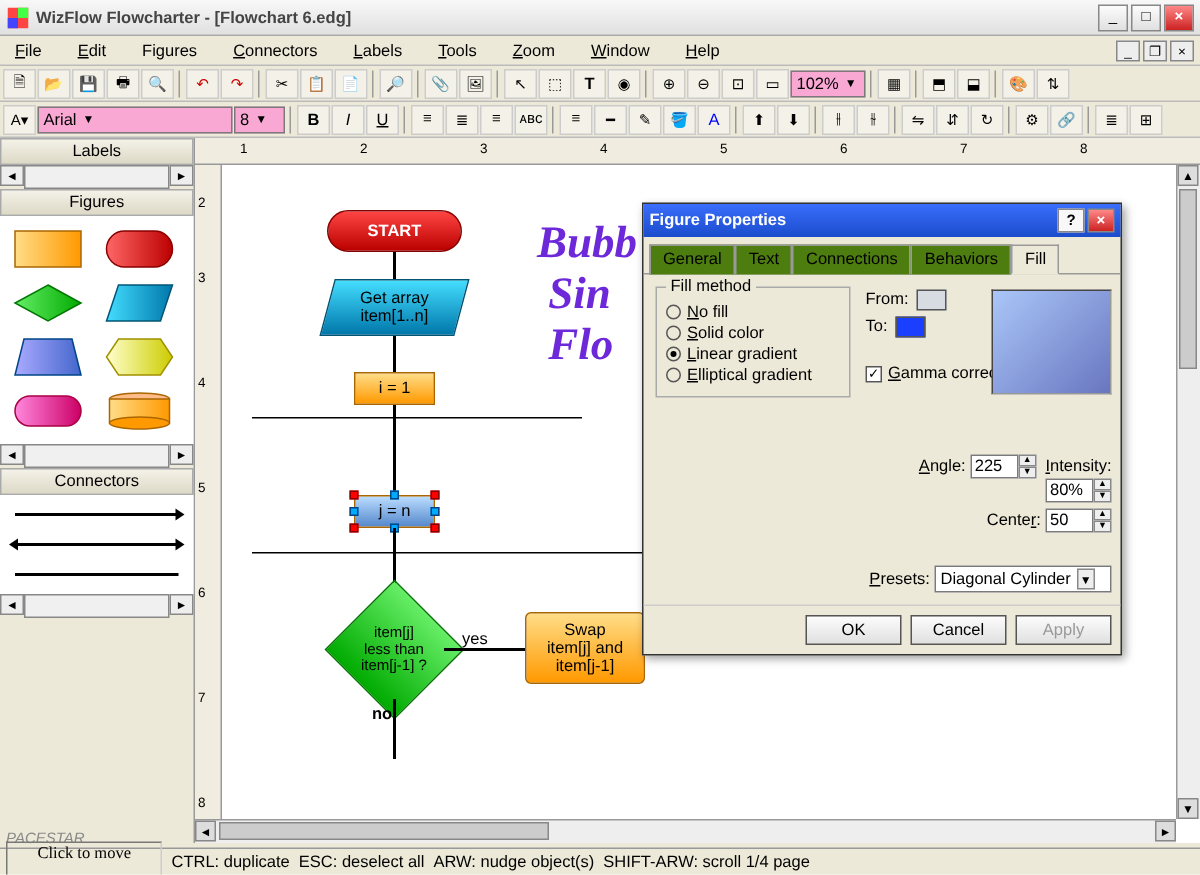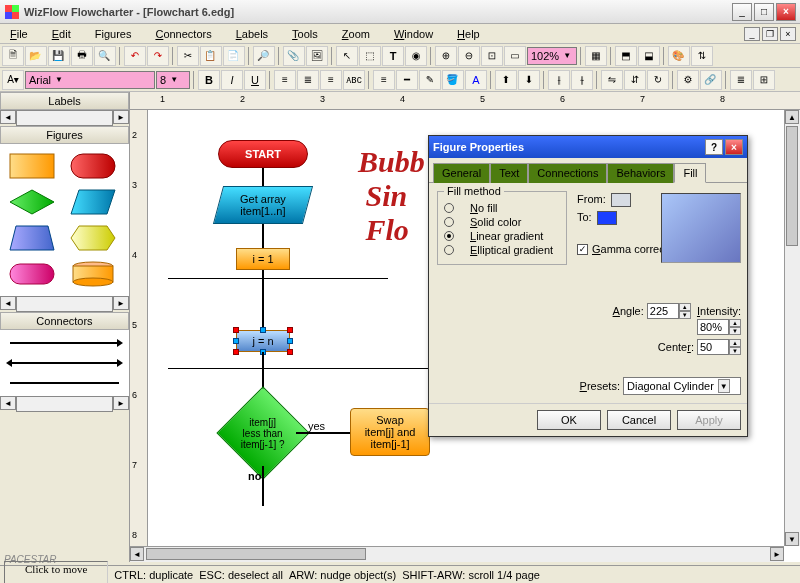--- a/index.html
+++ b/index.html
@@ -57,37 +57,37 @@
 .fc-start { background: linear-gradient(#f44,#b00); border-radius: 16px; color: white; font-weight: bold; border: 1px solid #800; }
 .fc-para { background: linear-gradient(#4df,#07a); border: 1px solid #057; color: #000; transform: skewX(-15deg); }
 .fc-para span { transform: skewX(15deg); display: block; }
 .fc-rect { border: 1px solid #a60; color: #000; }
 .fc-orange { background: linear-gradient(#fd8,#f90); }
 .fc-blue { background: linear-gradient(#bdf,#58c); }
 .fc-diamond { background: linear-gradient(#6e6,#0a0); border: 1px solid #070; transform: rotate(45deg); }
 .fc-diamond span { transform: rotate(-45deg); display: block; }
 .fc-swap { background: linear-gradient(#fd8,#f90); border: 1px solid #a60; }
 .conn { position: absolute; background: #000; }
-.bigtext { position: absolute; font-family: 'Times New Roman', serif; font-size: 30px; font-style: italic; font-weight: bold; color: #b91c1c; }
+.bigtext { position: absolute; font-family: 'Times New Roman', serif; font-size: 30px; font-style: italic; font-weight: bold; color: #6d28d9; }
 .handle { position: absolute; width: 6px; height: 6px; background: #f00; border: 1px solid #800; }
 .handle.blue { background: #0af; border-color: #048; }
 
 
 .dialog { position: absolute; top: 135px; left: 428px; width: 320px; background: #ece9d8; border: 1px solid #333; box-shadow: 2px 2px 6px rgba(0,0,0,0.4); }
 .dlg-title { height: 22px; background: linear-gradient(#3a6efc,#1a4ccc); color: white; font-weight: bold; display: flex; align-items: center; padding: 0 4px; }
 .dlg-title span { flex: 1; }
 .dlg-title .dbtn { width: 18px; height: 16px; background: #f8f8f8; border: 1px solid #888; color: #000; font-size: 10px; display: flex; align-items: center; justify-content: center; margin-left: 2px; cursor: pointer; font-weight: bold; }
 .dlg-title .dbtn.close { background: linear-gradient(#f88,#c22); color: white; }
 .dlg-tabs { display: flex; border-bottom: 1px solid #999; padding: 4px 4px 0; gap: 0; }
 .dlg-tab { padding: 3px 8px; border: 1px solid #999; border-bottom: none; background: #4d7c0f; cursor: pointer; position: relative; top: 1px; }
 .dlg-tab.active { background: #ece9d8; border-bottom: 1px solid #ece9d8; z-index: 1; }
 .dlg-body { padding: 8px; position: relative; height: 220px; }
 .groupbox { border: 1px solid #aaa; padding: 8px 6px 6px; margin-bottom: 6px; position: relative; }
 .groupbox .legend { position: absolute; top: -7px; left: 6px; background: #ece9d8; padding: 0 3px; font-size: 11px; }
-.radio { display: flex; align-items: center; gap: 16px; margin: 2px 0; cursor: pointer; }
+.radio { display: flex; align-items: center; gap: 4px; margin: 2px 0; cursor: pointer; }
 .radio .dot { width: 10px; height: 10px; border: 1px solid #555; border-radius: 50%; display: flex; align-items: center; justify-content: center; }
 .radio .dot.sel::after { content: ''; width: 4px; height: 4px; background: #000; border-radius: 50%; }
 .checkbox { display: flex; align-items: center; gap: 4px; cursor: pointer; }
 .checkbox .box { width: 11px; height: 11px; border: 1px solid #555; background: white; display: flex; align-items: center; justify-content: center; font-size: 9px; }
 .dlg-swatch { width: 20px; height: 14px; border: 1px solid #555; display: inline-block; cursor: pointer; vertical-align: middle; margin-left: 2px; }
 .preview { position: absolute; top: 10px; right: 6px; width: 80px; height: 70px; border: 1px inset #999; background: linear-gradient(135deg, #aac6f8, #6976c0); }
 .spinfield { display: inline-flex; align-items: center; }
 .spinfield input { width: 32px; height: 16px; border: 1px solid #7a7a7a; padding: 0 2px; font-size: 11px; }
 .spinfield .spins { display: flex; flex-direction: column; }
 .spinfield .spin { width: 12px; height: 8px; border: 1px solid #888; background: #eee; font-size: 6px; line-height: 6px; text-align: center; cursor: pointer; }

